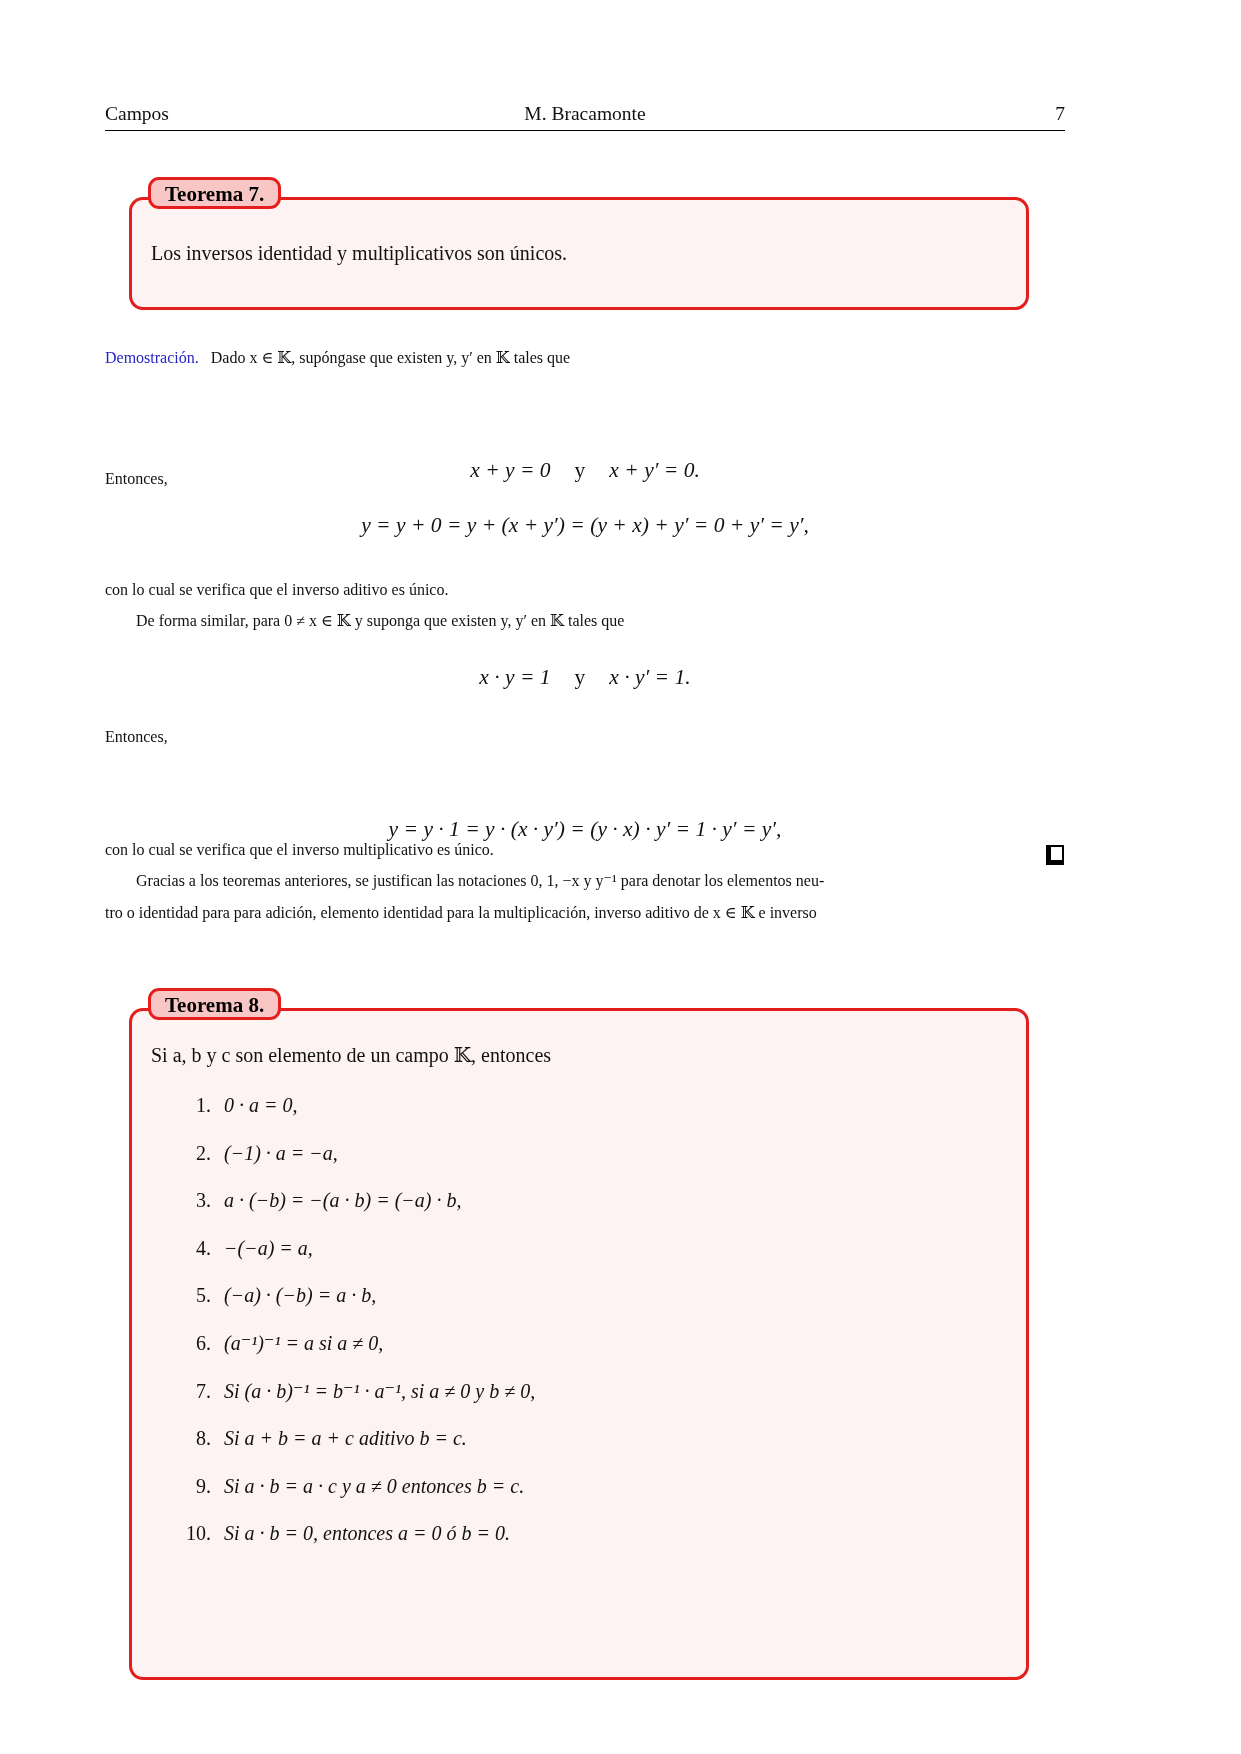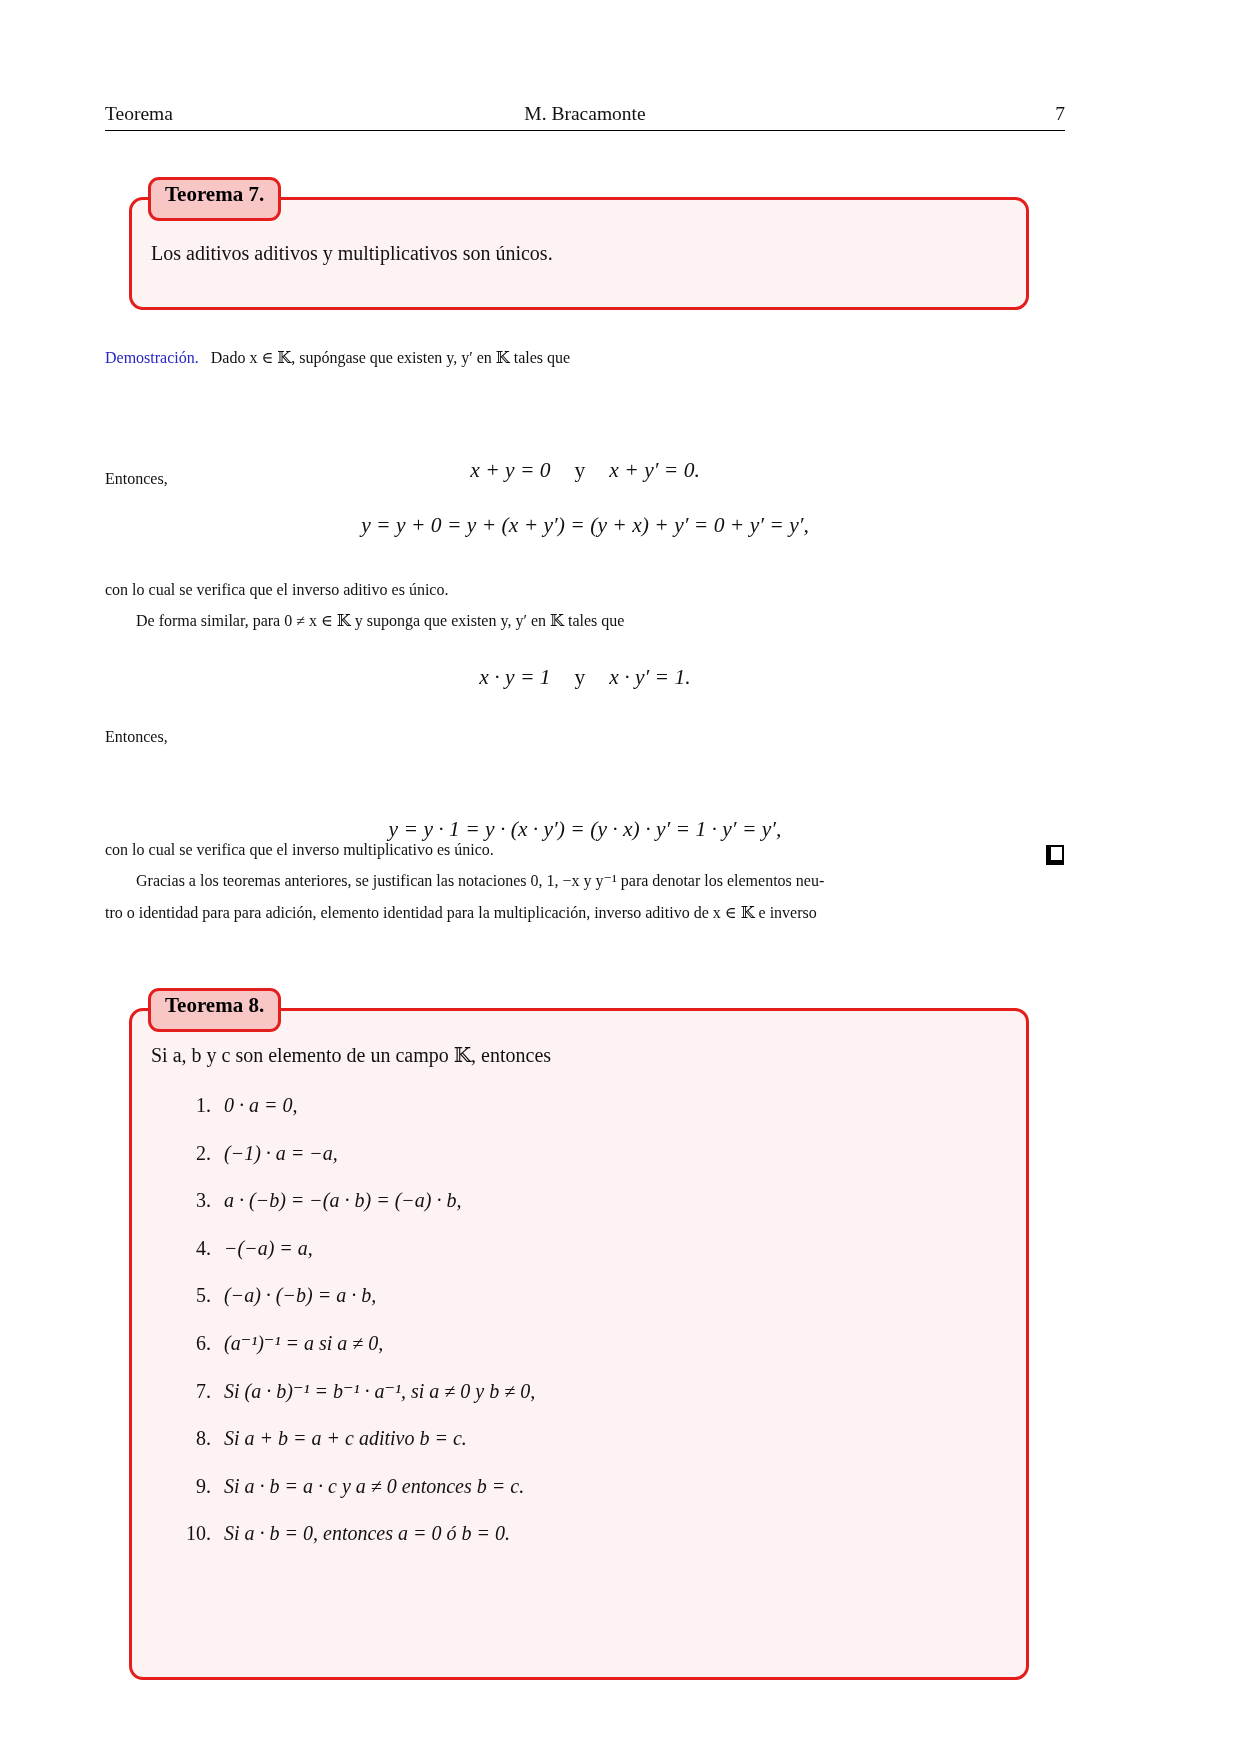--- a/index.html
+++ b/index.html
@@ -21,21 +21,21 @@
   .theorem-box {
     position:absolute; left:129px; width:900px;
     background:#fcf3f2; border:3px solid #e41d1d; border-radius:14px;
     box-sizing:border-box;
   }
   .t7 { top:197px; height:113px; }
   .t8 { top:1008px; height:672px; }
   .badge {
     position:absolute; top:-23px; left:16px;
     background:#f9c6c6; border:3px solid #e41d1d; border-radius:11px;
-    padding:2px 14px 12px 14px; font-weight:bold; font-size:21px; line-height:1.15;
+    padding:2px 14px 0 14px; font-weight:bold; font-size:21px; line-height:1.15;
     color:#000; white-space:nowrap;
   }
   .box-text { position:absolute; left:19px; font-size:20px; white-space:nowrap; }
   .t7 .box-text { top:42px; }
   .t8 .box-text { top:32px; }
 
   
   .line { position:absolute; left:105px; font-size:16px; white-space:nowrap; }
   .indent { left:136px; }
   .proof-label { color:#2525c8; }
@@ -57,28 +57,28 @@
   .thm-row { display:flex; align-items:baseline; line-height:28px; margin-bottom:19.6px; font-size:20px; }
   .thm-num { width:48px; text-align:right; margin-right:13px; flex:none; }
   .thm-math { font-style:italic; white-space:nowrap; }
 </style>
 </head>
 <body>
 
 <div class="page">
 
   <div class="header">
-    <span class="h-left">Teorema</span>
+    <span class="h-left">Campos</span>
     <span class="h-center">M. Bracamonte</span>
     <span class="h-right">7</span>
   </div>
 
   <div class="theorem-box t7">
     <div class="badge">Teorema 7.</div>
-    <div class="box-text">Los aditivos aditivos y multiplicativos son únicos.</div>
+    <div class="box-text">Los inversos identidad y multiplicativos son únicos.</div>
   </div>
 
   <div class="line" style="top:348px;">
     <span class="proof-label">Demostración.</span>
     <span>&nbsp; </span>
     <span>Dado x ∈ 𝕂, supóngase que existen y, y′ en 𝕂 tales que</span>
   </div>
 
   <div class="eq" style="top:410px;margin-top:48px;">
     <span>x + y = 0</span><span class="conj">y</span><span>x + y′ = 0.</span>

